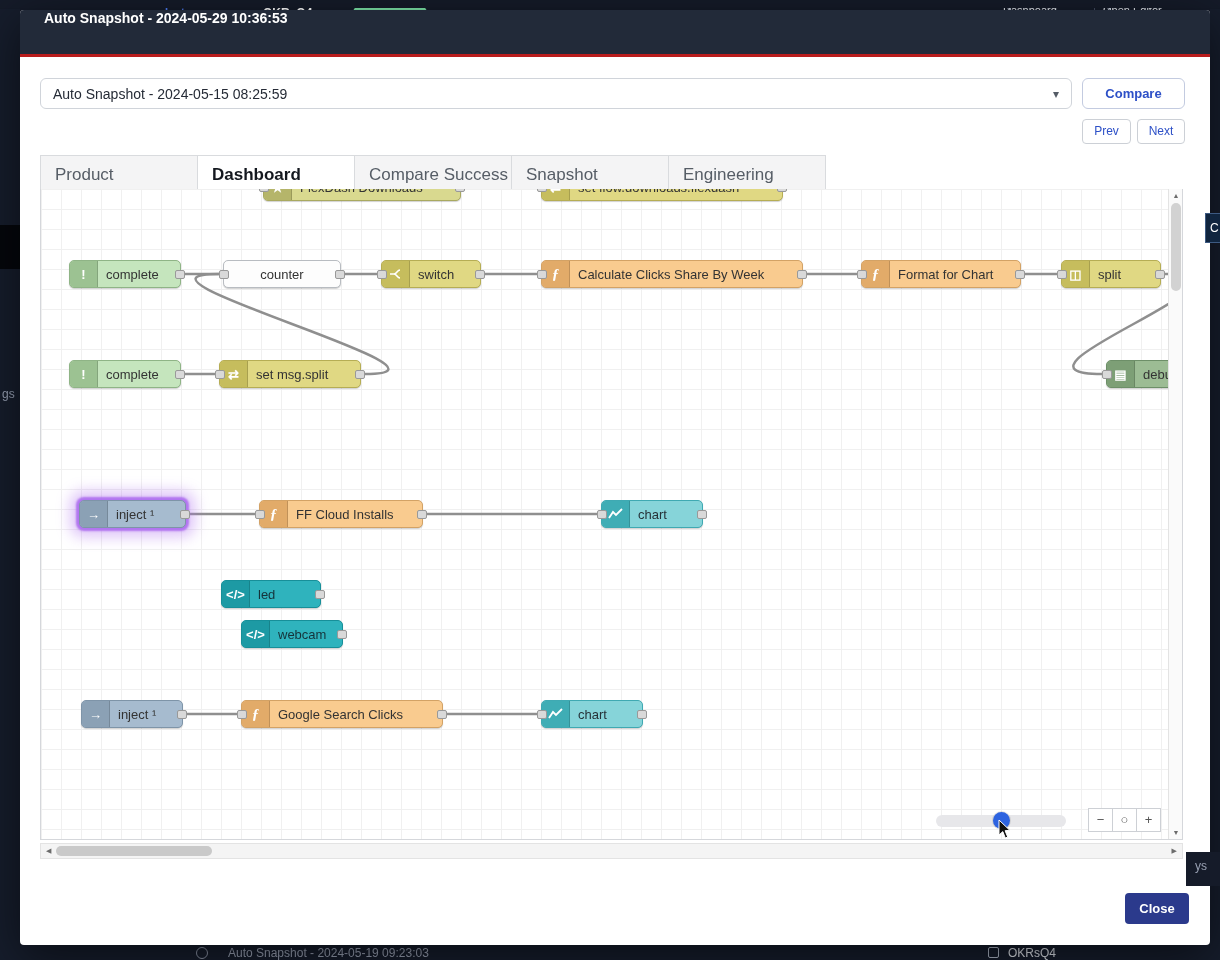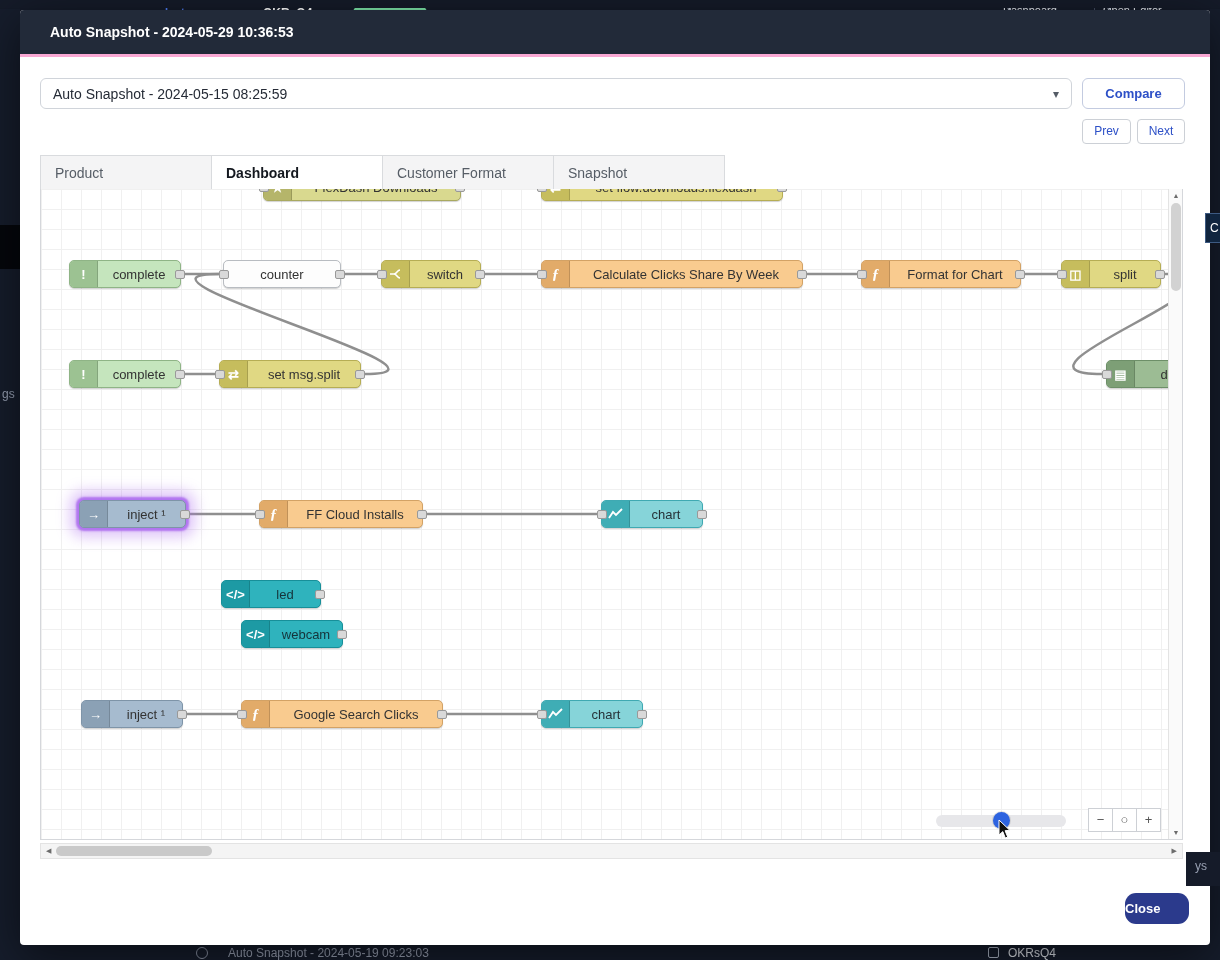--- a/index.html
+++ b/index.html
@@ -27,50 +27,50 @@
   .bottom-strip { position:absolute; left:0; top:945px; width:1220px; height:15px; background:#161d2c; overflow:hidden; }
   .clock-icon { position:absolute; left:196px; top:2px; width:12px; height:12px; border:1.5px solid #8b93a5; border-radius:50%; }
   .bottom-snap { position:absolute; left:228px; top:1px; color:#99a1b3; font-size:12px; white-space:nowrap; }
   .instance-icon { position:absolute; left:988px; top:2px; width:11px; height:11px; border:1.5px solid #aeb6c6; border-radius:2px; }
   .bottom-app { position:absolute; left:1008px; top:1px; color:#dfe3ea; font-size:12px; }
 
   .corner-frag { position:absolute; left:1186px; top:852px; width:34px; height:34px; background:#151b29; z-index:40; color:#98a0b2; font-size:12px; padding:7px 0 0 9px; }
 
   
   .modal { position:absolute; left:20px; top:10px; width:1190px; height:935px; background:#ffffff; border-radius:4px; box-shadow:0 12px 48px rgba(0,0,0,.55); z-index:10; overflow:hidden; }
-  .modal-header { position:absolute; left:0; top:0; width:100%; height:47px; background:#222a39; border-bottom:3px solid #f9a8d4; display:flex; align-items:center; padding-left:30px; }
+  .modal-header { position:absolute; left:0; top:0; width:100%; height:47px; background:#222a39; border-bottom:3px solid #b91c1c; display:flex; padding-left:24px; }
   .modal-title { color:#ffffff; font-size:14px; font-weight:bold; }
 
   .snapshot-select { position:absolute; left:20px; top:68px; width:1032px; height:31px; border:1px solid #d0d4da; border-radius:6px; background:#fff; display:flex; align-items:center; padding:0 12px; font-size:14px; color:#252b36; cursor:pointer; }
   .snapshot-select .chev { margin-left:auto; color:#555c66; font-size:12px; }
   .compare-btn { position:absolute; left:1062px; top:68px; width:103px; height:31px; border:1px solid #c3cbe0; border-radius:6px; background:#fff; color:#2d50c7; font-weight:bold; font-size:13px; text-align:center; line-height:29px; cursor:pointer; }
 
   .change-row { position:absolute; left:28px; top:112px; height:24px; display:flex; align-items:center; }
   .change-label { font-size:13px; color:#14161a; font-weight:bold; margin-right:10px; }
   .change-detail { font-size:11.5px; color:#6e6878; }
   .pager-btn { position:absolute; top:109px; height:25px; border:1px solid #ccd0d6; border-radius:4px; background:#fff; color:#2d50c7; font-size:12px; text-align:center; line-height:23px; cursor:pointer; }
   .prev-btn { left:1062px; width:49px; }
   .next-btn { left:1117px; width:48px; }
 
   .tab-bar { position:absolute; left:20px; top:145px; width:1143px; height:35px; display:flex; align-items:flex-end; border-bottom:1px solid #d5d7db; }
-  .tab { width:172px; height:34px; background:#f4f4f5; border:1px solid #d9dbde; border-bottom:none; font-size:14px; color:#565d66; padding:9px 0 0 14px; margin-right:-1px; cursor:pointer; }
+  .tab { width:158px; height:34px; background:#f4f4f5; border:1px solid #d9dbde; border-bottom:none; font-size:17px; color:#565d66; padding:9px 0 0 14px; margin-right:-1px; cursor:pointer; }
   .tab.active { background:#ffffff; color:#14181f; font-weight:bold; height:35px; margin-bottom:-1px; border-bottom:1px solid #ffffff; }
 
   .canvas-outer { position:absolute; left:20px; top:179px; width:1143px; height:651px; border:1px solid #d5d7db; border-top:none; display:flex; }
   .flow-canvas { position:relative; width:1128px; height:100%; overflow:hidden; cursor:default;
     background-color:#ffffff;
     background-image:linear-gradient(#f0f0f0 1px, transparent 1px), linear-gradient(90deg, #f0f0f0 1px, transparent 1px);
     background-size:20px 20px; }
   #wires { position:absolute; left:0; top:0; }
   #wires path { stroke:#8f8f8f; stroke-width:2.5; fill:none; }
 
   .node { position:absolute; height:28px; border:1px solid; border-radius:5px; display:flex; align-items:center; font-size:13px; box-shadow:0 1px 1px rgba(0,0,0,.18); cursor:move; }
   .node .iconbox { width:28px; height:100%; flex:none; display:flex; align-items:center; justify-content:center; color:#fff; font-weight:bold; font-size:13px; border-right:1px solid rgba(0,0,0,.15); border-radius:4px 0 0 4px; }
   .node .iconbox i { font-family:"Liberation Serif", serif; font-size:15px; }
-  .node .label { flex:1; text-align:center; white-space:nowrap; overflow:hidden; padding:0 8px; }
+  .node .label { flex:1; white-space:nowrap; overflow:hidden; padding:0 8px; }
   .node.no-icon .label { text-align:center; }
   .node .port { position:absolute; width:10px; height:9px; top:9px; background:#d9d9d9; border:1px solid #999; border-radius:2px; }
   .port.in { left:-5px; } .port.out { right:-5px; }
   .node.highlight { box-shadow:0 0 2px 3px rgba(172,108,238,.9), 0 0 14px 9px rgba(172,108,238,.4); }
 
   .zoom-slider { position:absolute; left:895px; top:626px; width:130px; height:12px; background:#e7e7ea; border-radius:6px; cursor:pointer; }
   .zoom-handle { position:absolute; left:57px; top:-3px; width:17px; height:17px; border-radius:50%; background:#2d63e0; box-shadow:0 0 0 1px rgba(0,0,0,.1); cursor:grab; }
   .zoom-btns { position:absolute; left:1048px; top:619px; display:flex; }
   .zoom-btn { width:25px; height:24px; background:#fff; border:1px solid #cdd0d5; margin-left:-1px; color:#555; font-size:13px; text-align:center; line-height:22px; cursor:pointer; }
   .mouse-cursor { position:absolute; left:957px; top:631px; z-index:5; }
@@ -78,21 +78,21 @@
   .vscroll { position:relative; width:14px; background:#fafafa; border-left:1px solid #e3e3e3; }
   .vs-arrow { position:absolute; left:0; width:14px; text-align:center; color:#6b6b6b; font-size:7px; cursor:pointer; }
   .vs-up { top:3px; } .vs-down { bottom:3px; }
   .vs-thumb { position:absolute; left:2px; top:14px; width:10px; height:88px; background:#d2d2d2; border-radius:5px; cursor:grab; }
 
   .hscroll { position:absolute; left:20px; top:833px; width:1143px; height:16px; background:#f4f4f4; border:1px solid #e3e3e3; }
   .hs-arrow { position:absolute; top:3px; color:#6b6b6b; font-size:7px; cursor:pointer; }
   .hs-left { left:5px; } .hs-right { right:5px; }
   .hs-thumb { position:absolute; left:15px; top:2px; width:156px; height:10px; background:#c9c9c9; border-radius:5px; cursor:grab; }
 
-  .close-btn { position:absolute; left:1105px; top:883px; width:64px; height:31px; background:#2b3a8c; border-radius:11px; color:#fff; font-size:13px; font-weight:bold; text-align:left; line-height:31px; cursor:pointer; }
+  .close-btn { position:absolute; left:1105px; top:883px; width:64px; height:31px; background:#2b3a8c; border-radius:4px; color:#fff; font-size:13px; font-weight:bold; text-align:center; line-height:31px; cursor:pointer; }
 </style>
 </head>
 <body>
 
 <div class="screen">
 
   <div class="top-strip">
     <span class="frag-instances">Instances</span>
     <span class="frag-appname">OKRsQ4</span>
     <span class="frag-badge"></span>
@@ -134,22 +134,23 @@
       <span class="chev">▾</span>
     </div>
     <div class="compare-btn">Compare</div>
 
     <div class="pager-btn prev-btn">Prev</div>
     <div class="pager-btn next-btn">Next</div>
 
     <div class="tab-bar">
         <div class="tab">Product</div>
         <div class="tab active">Dashboard</div>
-        <div class="tab">Customer Format</div>
+        <div class="tab">Compare Success</div>
         <div class="tab">Snapshot</div>
+        <div class="tab">Engineering</div>
       </div>
 
     <div class="canvas-outer">
       <div class="flow-canvas">
         <svg id="wires" width="1128" height="651">
             <path d="M424 -2 C464 -2 456 -2 496 -2"></path>
             <path d="M144 85 C184 85 138 85 178 85"></path>
             <path d="M304 85 C344 85 296 85 336 85"></path>
             <path d="M444 85 C484 85 456 85 496 85"></path>
             <path d="M766 85 C806 85 776 85 816 85"></path>

